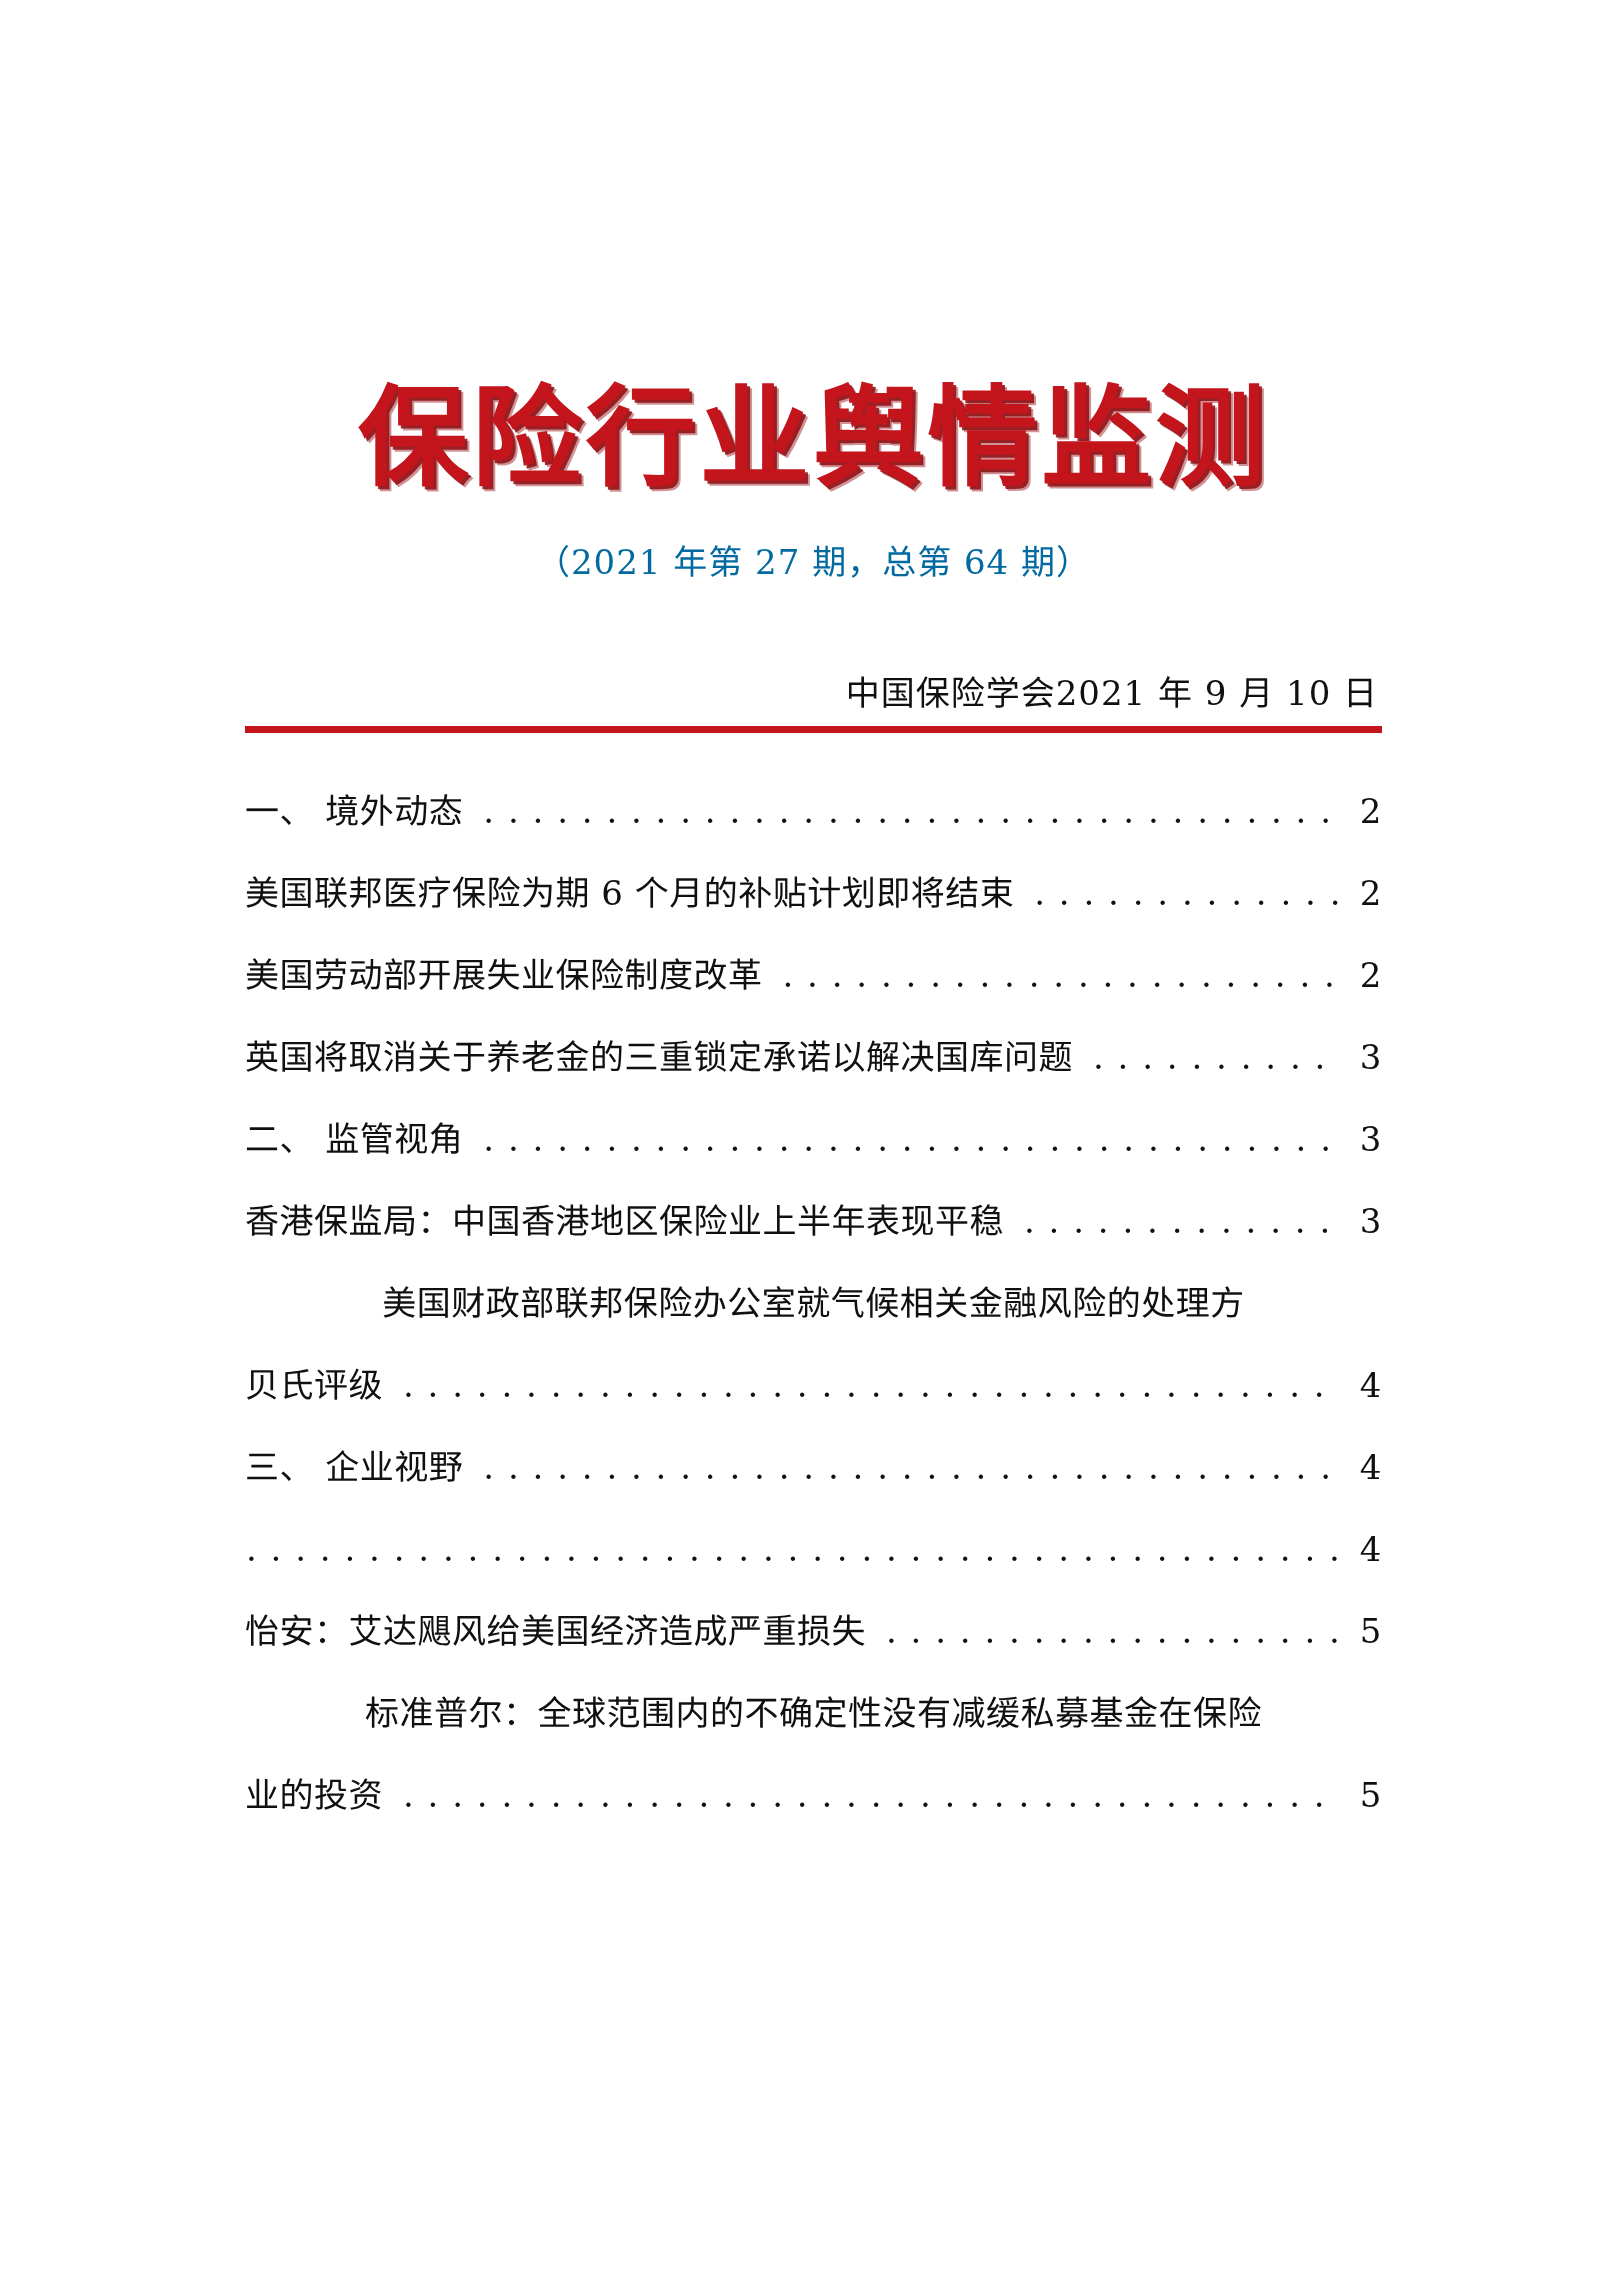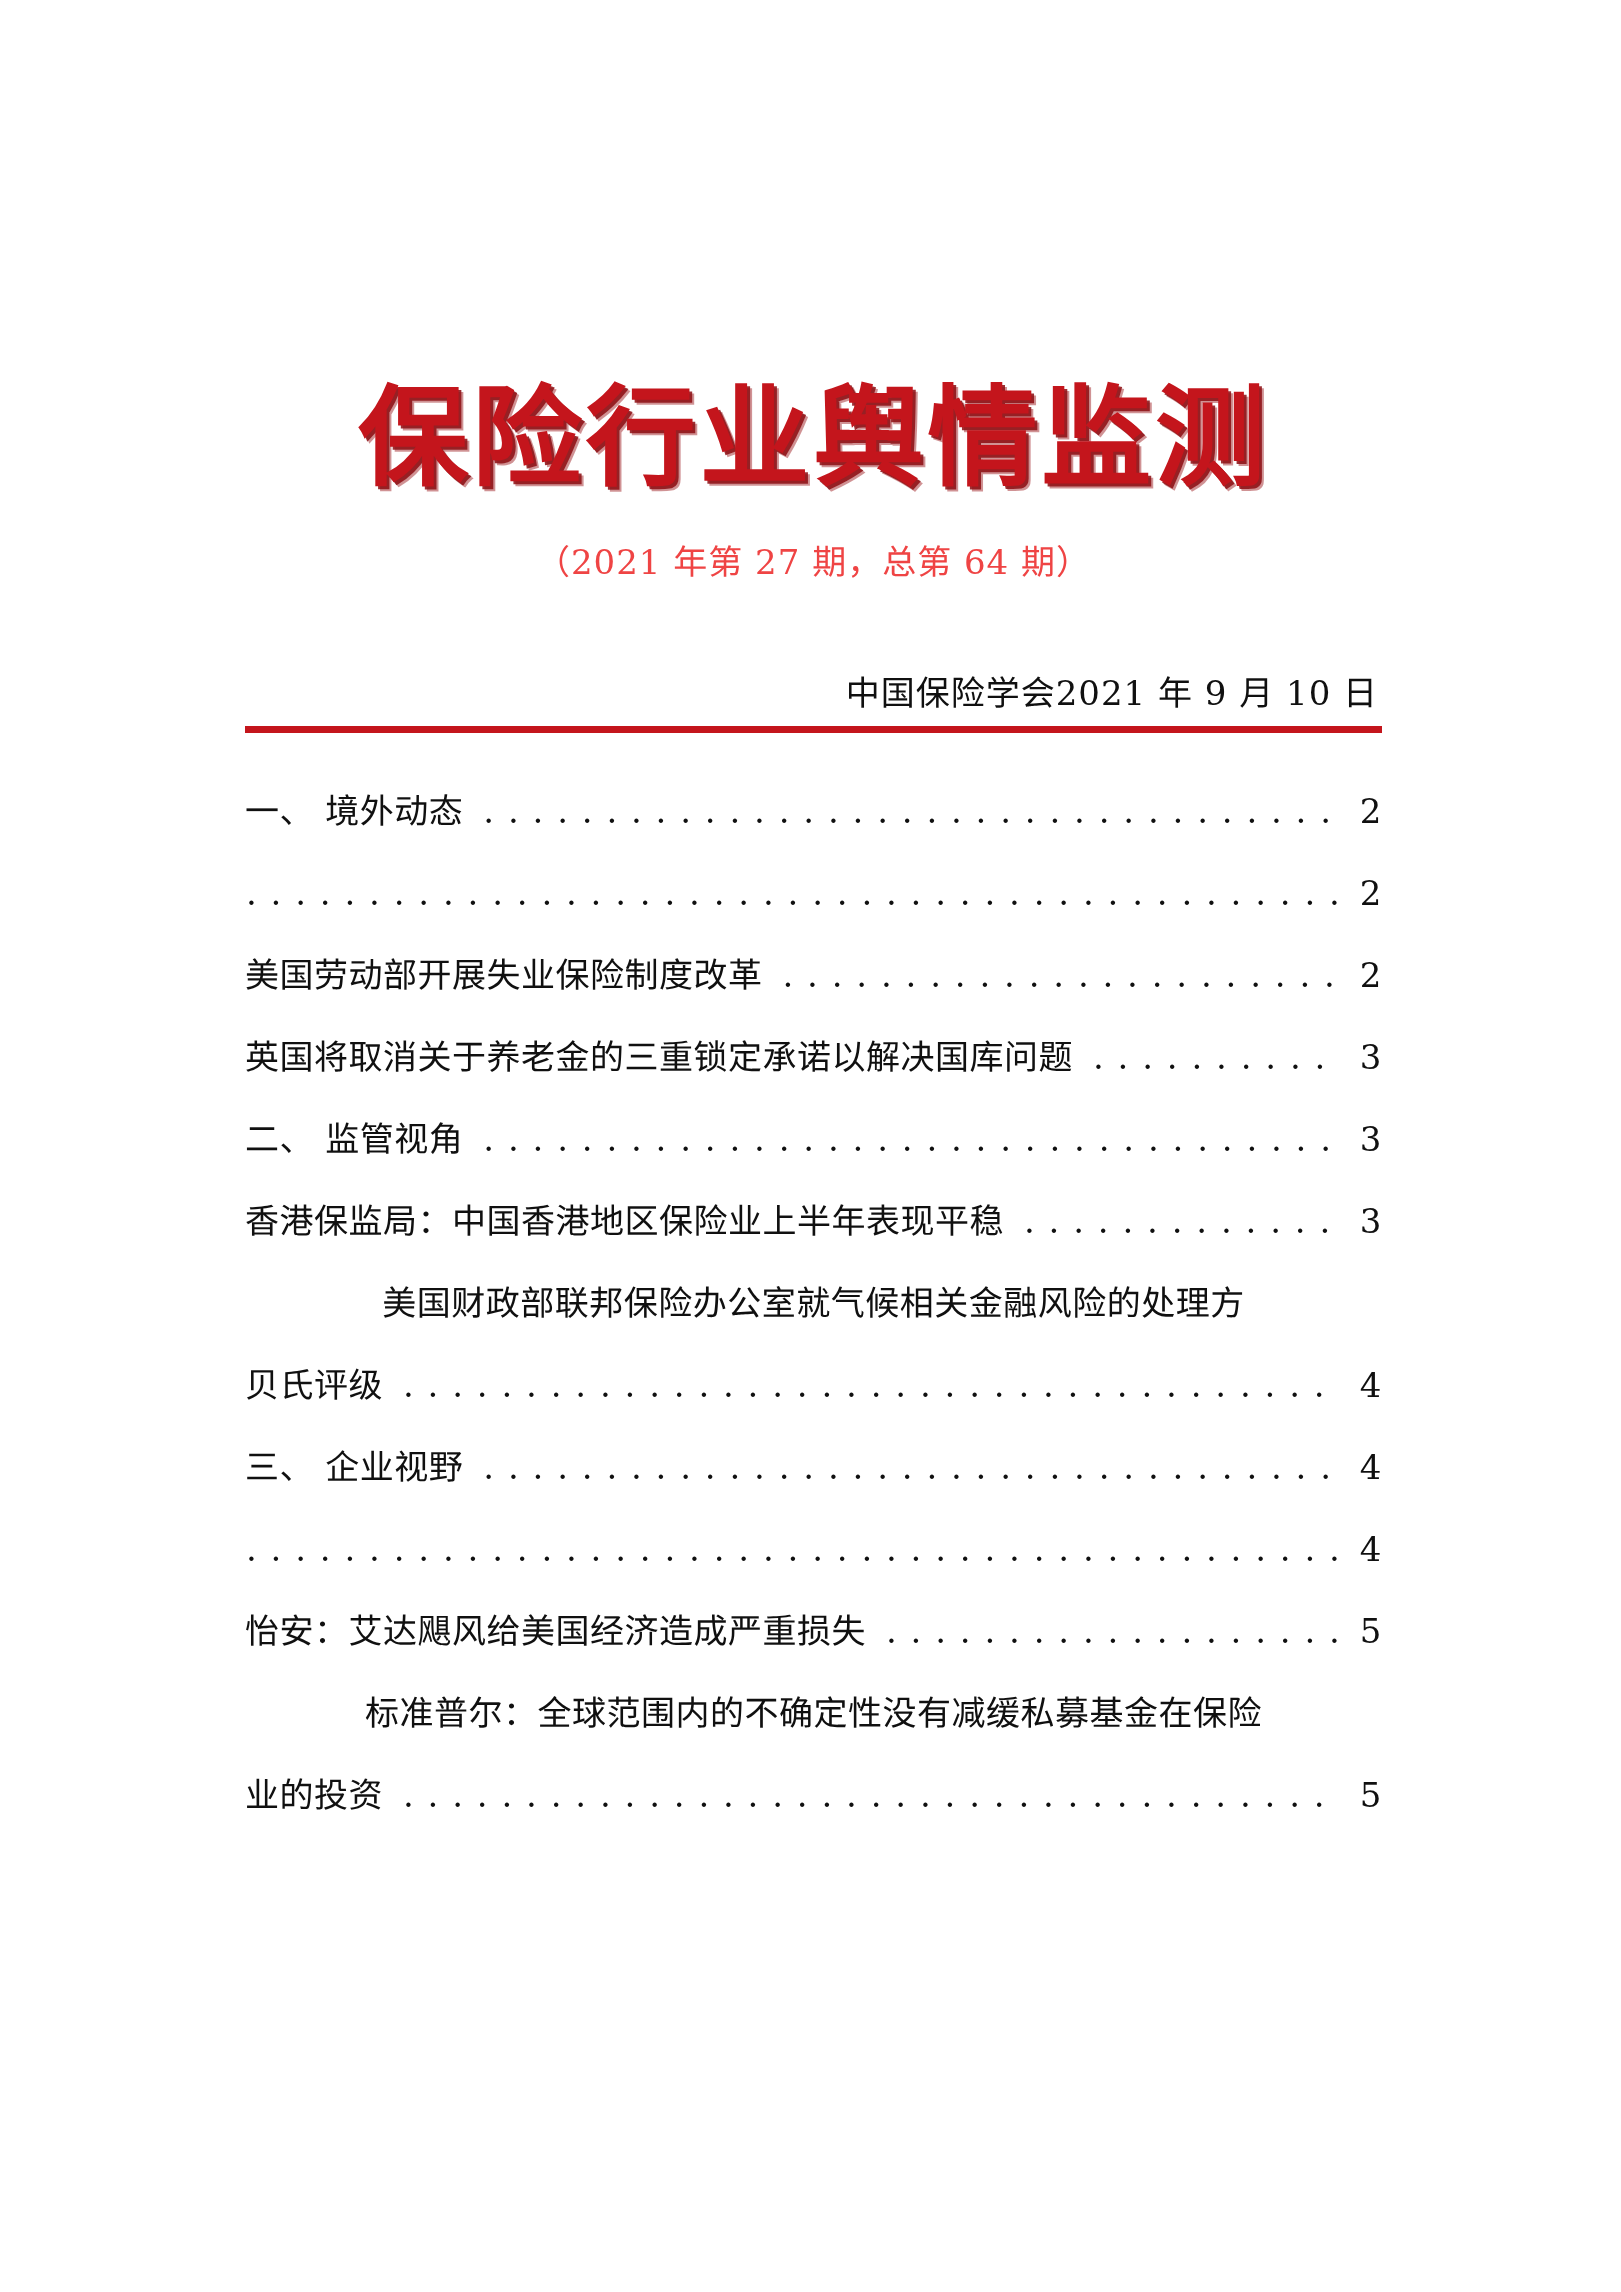--- a/index.html
+++ b/index.html
@@ -45,21 +45,21 @@
     white-space: nowrap;
   }
 
   .masthead-issue {
     text-align: center;
     margin: 0;
     padding-top: 43px;
     font-size: 34px;
     line-height: 1.3;
     letter-spacing: 1px;
-    color: #ef4444;
+    color: #0369a1;
   }
 
   
   .meta-row {
     display: flex;
     align-items: flex-end;
     justify-content: flex-end;
     margin-top: 88px;
     padding-bottom: 9.8px;
     font-size: 34px;
@@ -181,20 +181,21 @@
     <nav class="toc" id="toc-list">
         <div class="toc-entry toc-section">
           <div class="toc-line">
             <span class="toc-label">一、 境外动态</span>
             <span class="toc-dots">. . . . . . . . . . . . . . . . . . . . . . . . . . . . . . . . . . . . . . . . . . . . . . . . . . . . . . . . . . . . . . . . . . . . . . . . . . . . . . . . . . . . . . . . . . . . . . . . . . . . . . . . . . . . . . . . . . . . . . . . . . . . . . . . . . . . . . . . . . . . . . . . . . . . . . . . . . . . . . . . . . . . . . . . . . . . . . . . . . . . . . . . . . . . . . . . . . . . . . . . . . . . . . . . . . . . . . . . . . . </span>
             <span class="toc-page">2</span>
           </div>
         </div>
         <div class="toc-entry">
           <div class="toc-line">
+            <span class="toc-label">美国联邦医疗保险为期 6 个月的补贴计划即将结束</span>
             <span class="toc-dots">. . . . . . . . . . . . . . . . . . . . . . . . . . . . . . . . . . . . . . . . . . . . . . . . . . . . . . . . . . . . . . . . . . . . . . . . . . . . . . . . . . . . . . . . . . . . . . . . . . . . . . . . . . . . . . . . . . . . . . . . . . . . . . . . . . . . . . . . . . . . . . . . . . . . . . . . . . . . . . . . . . . . . . . . . . . . . . . . . . . . . . . . . . . . . . . . . . . . . . . . . . . . . . . . . . . . . . . . . . . </span>
             <span class="toc-page">2</span>
           </div>
         </div>
         <div class="toc-entry">
           <div class="toc-line">
             <span class="toc-label">美国劳动部开展失业保险制度改革</span>
             <span class="toc-dots">. . . . . . . . . . . . . . . . . . . . . . . . . . . . . . . . . . . . . . . . . . . . . . . . . . . . . . . . . . . . . . . . . . . . . . . . . . . . . . . . . . . . . . . . . . . . . . . . . . . . . . . . . . . . . . . . . . . . . . . . . . . . . . . . . . . . . . . . . . . . . . . . . . . . . . . . . . . . . . . . . . . . . . . . . . . . . . . . . . . . . . . . . . . . . . . . . . . . . . . . . . . . . . . . . . . . . . . . . . . </span>
             <span class="toc-page">2</span>
           </div>

